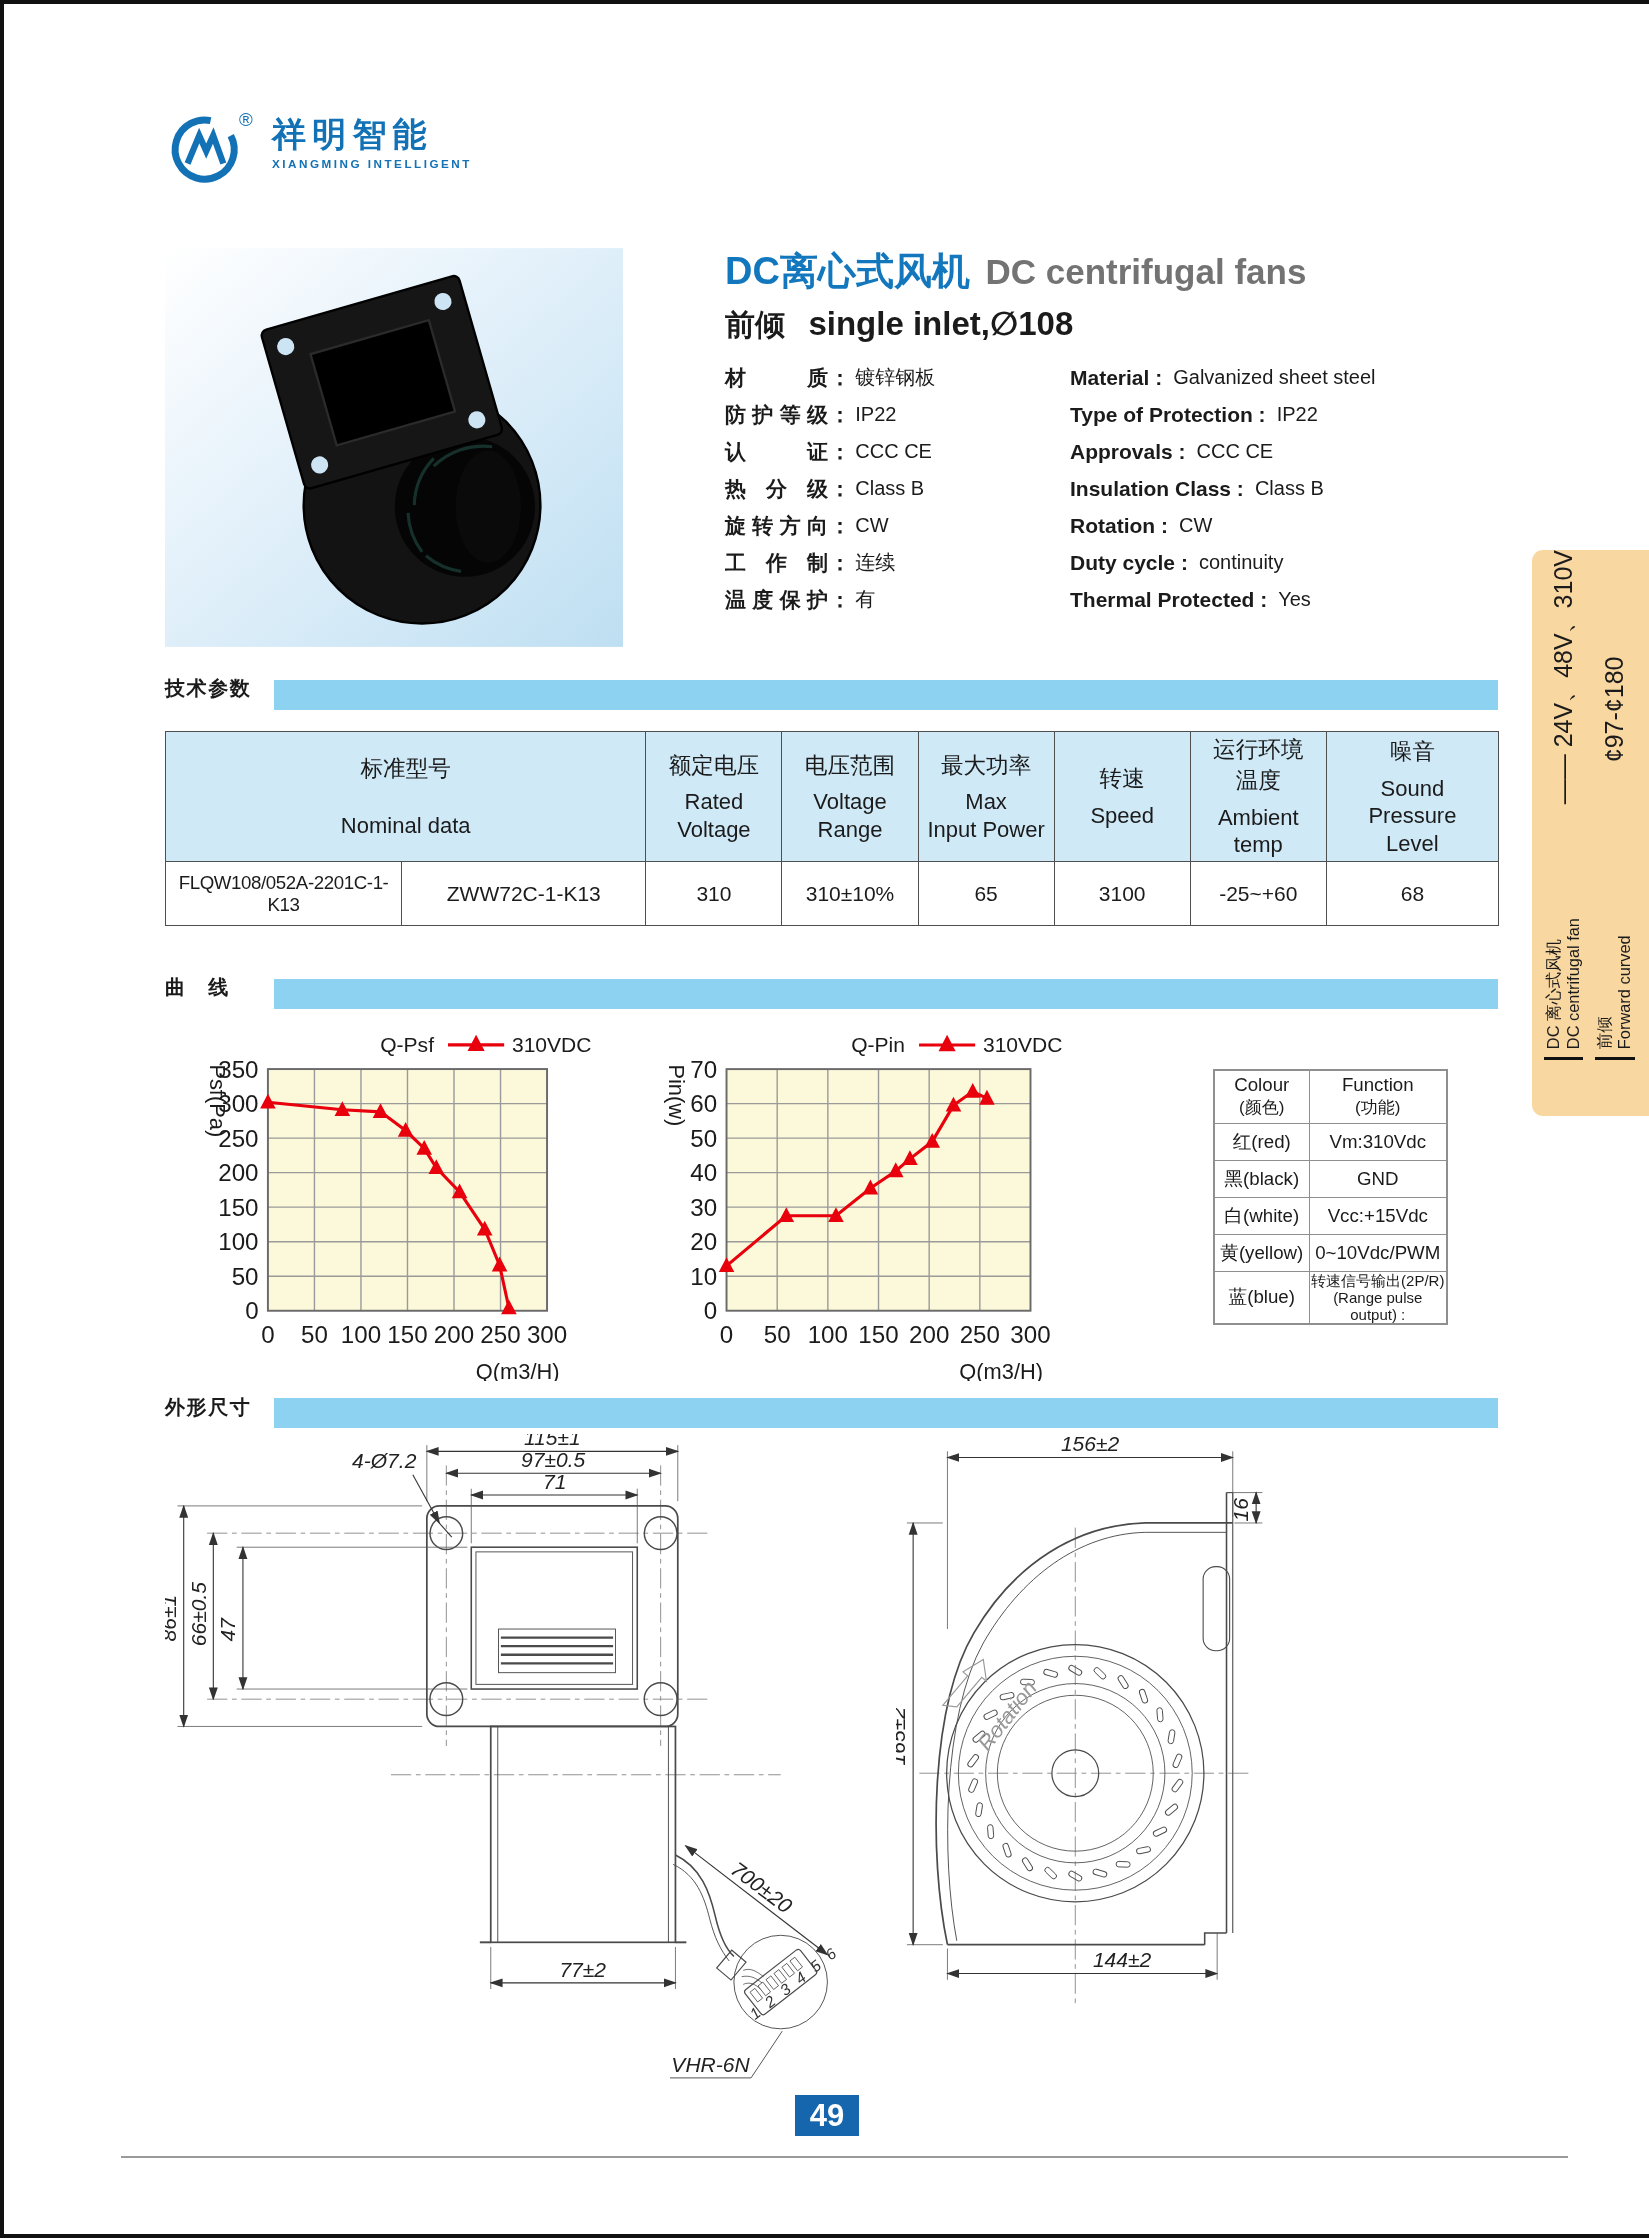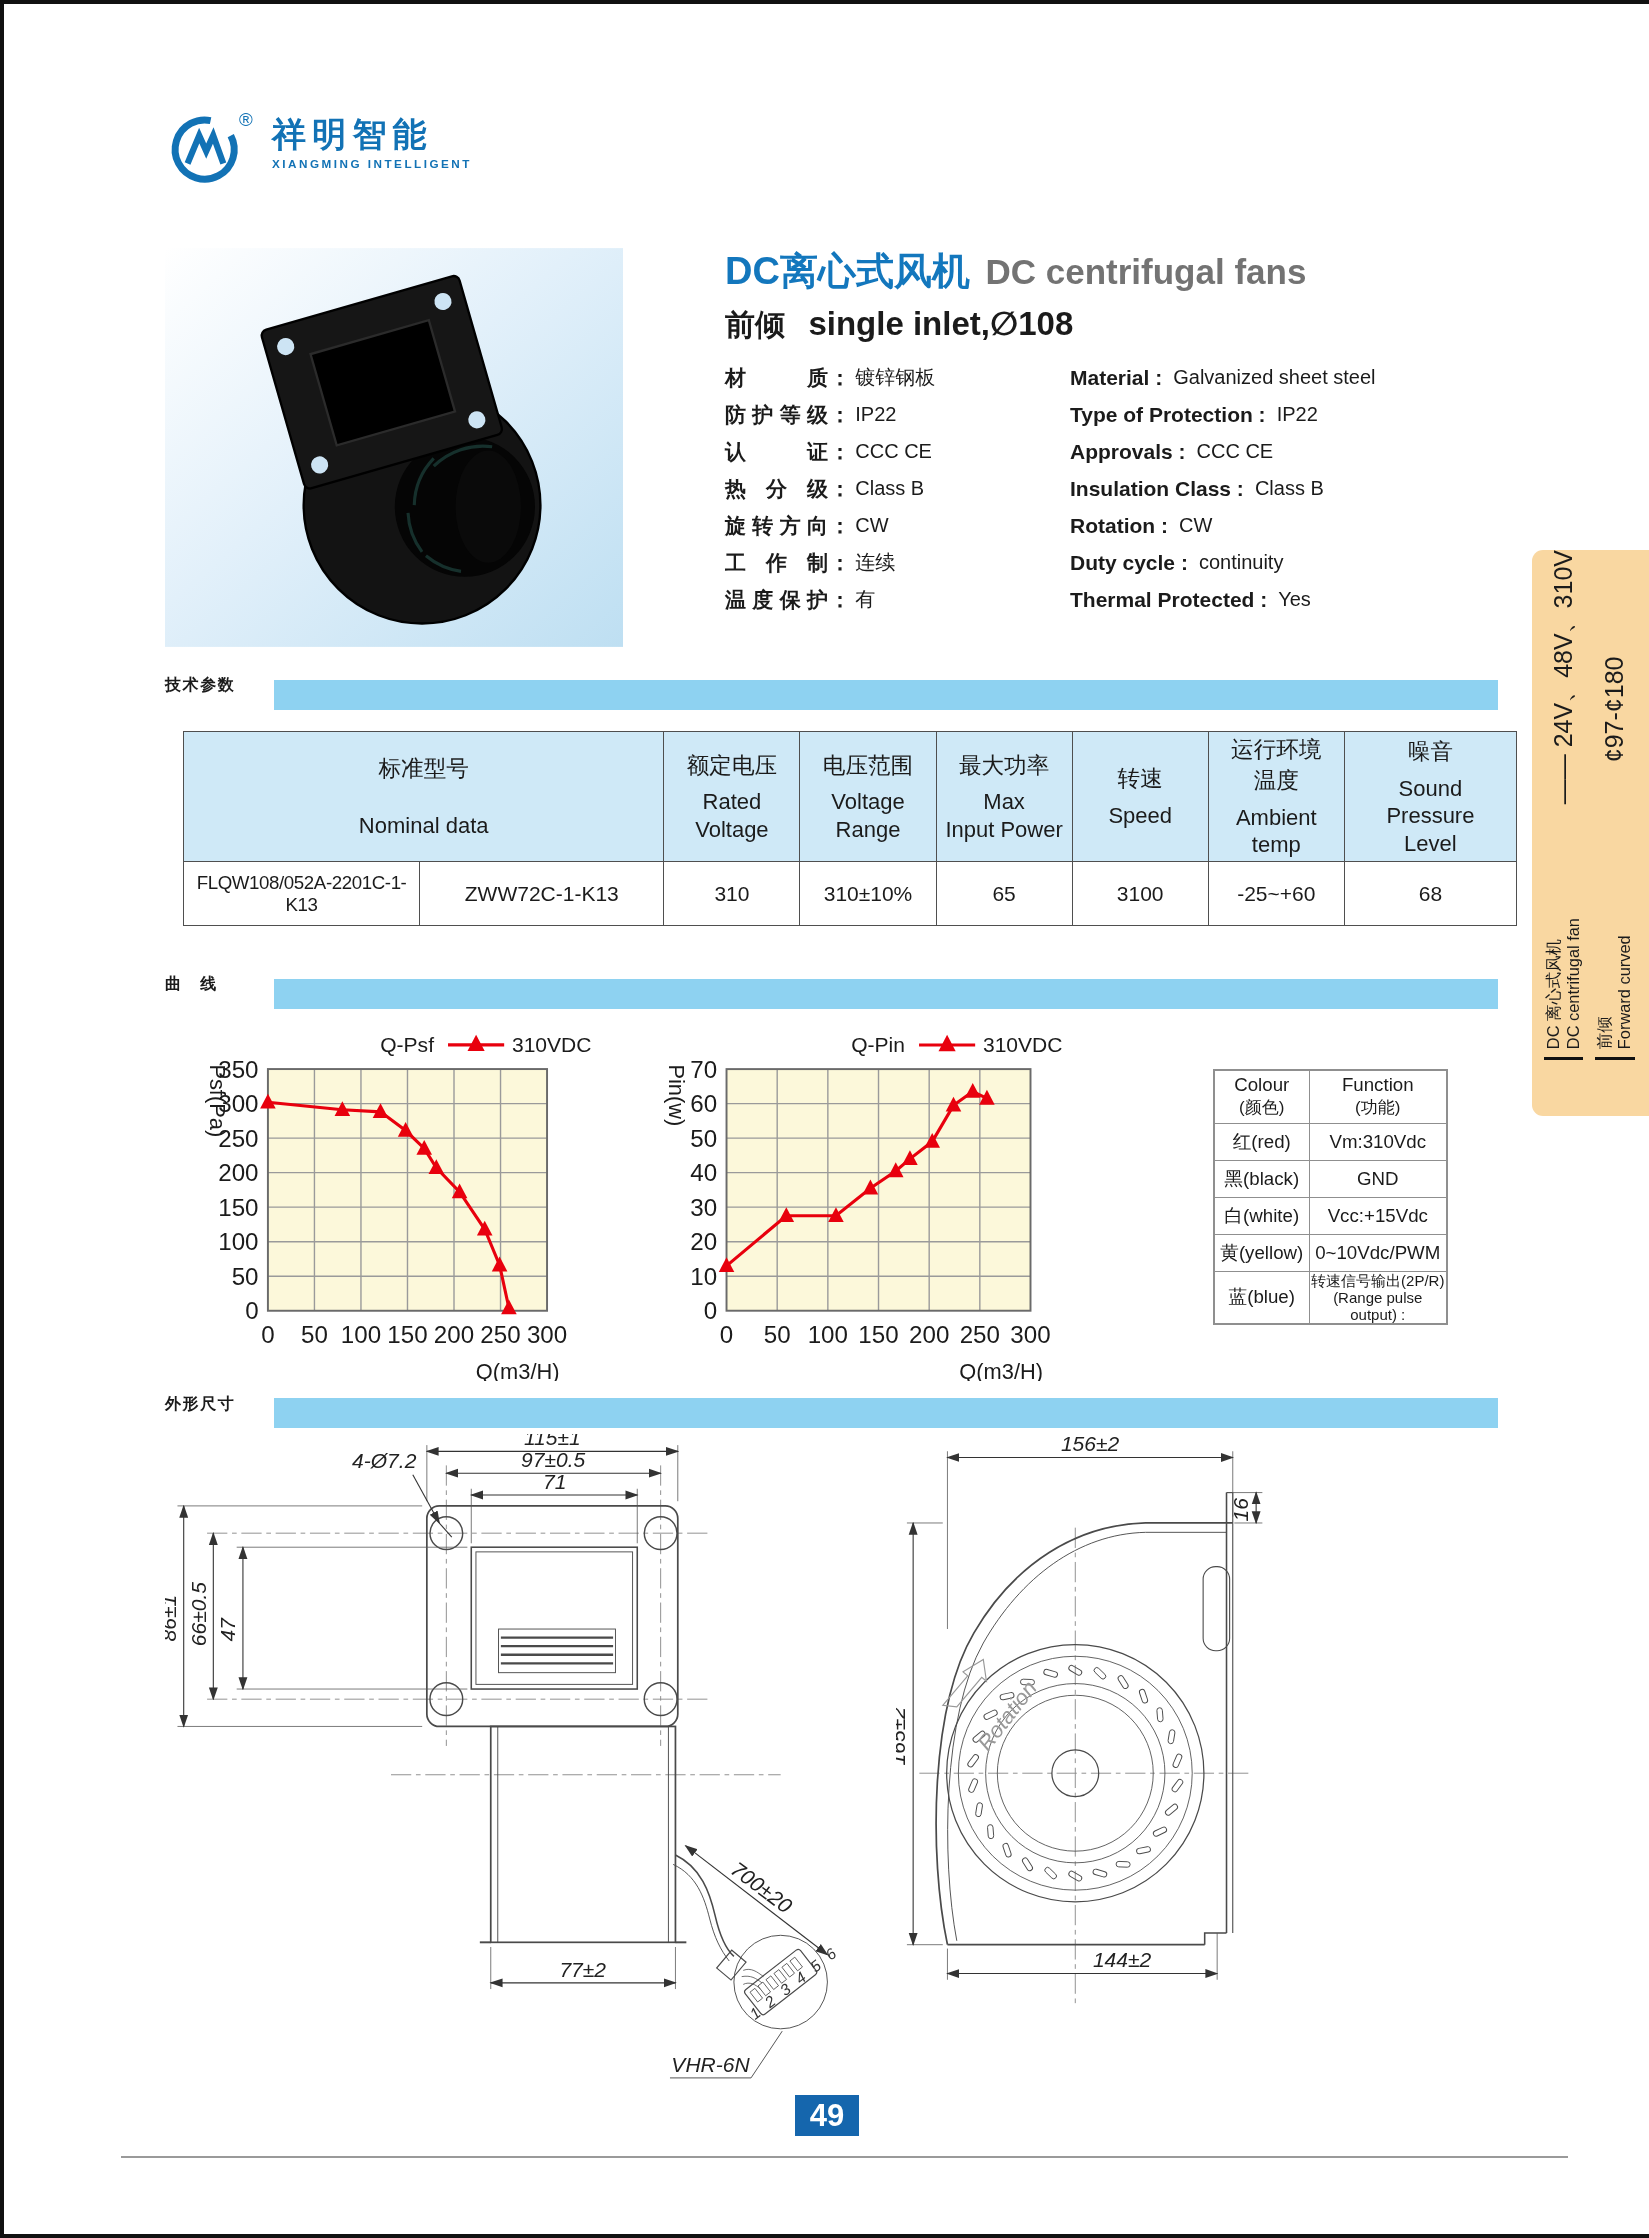--- a/index.html
+++ b/index.html
@@ -25,21 +25,21 @@
   .specs{left:725px;top:359px;width:772px;}
   .spec-row{position:relative;height:37px;display:flex;align-items:center;}
   .sl-cn{display:inline-block;width:103px;font-weight:bold;font-size:21px;text-align:justify;text-align-last:justify;}
   .sc{font-weight:bold;font-size:21px;margin:0 4.7px 0 1.6px;}
   .sv-cn{font-size:20px;}
   .en-part{position:absolute;left:345px;top:0;height:37px;display:flex;align-items:center;}
   .sl-en{font-weight:bold;font-size:21px;margin-right:11px;white-space:pre;}
   .sv-en{font-size:20px;}
 
   
-  .sec-title{font-size:16px;font-weight:bold;letter-spacing:1.6px;white-space:pre;}
+  .sec-title{font-size:20px;font-weight:bold;letter-spacing:1.6px;white-space:pre;}
   .sec-bar{position:absolute;background:#8ed2f1;height:30px;width:1224px;left:274px;}
 
   
   table.tech{border-collapse:collapse;table-layout:fixed;width:1334px;}
   table.tech td{border:1.6px solid #4f4f4f;text-align:center;vertical-align:middle;padding:0;}
   table.tech .hd{background:#cfe9f7;}
   .tech-cn{font-size:22.6px;}
   .tech-en{font-size:22px;white-space:pre-line;line-height:1.25;margin-top:7.8px;}
   .unit{font-size:20px;}
   .val{font-size:21px;}
@@ -190,21 +190,21 @@
         <span class="en-part">
           <span class="sl-en">Thermal Protected :</span>
           <span class="sv-en">Yes</span>
         </span>
       </div>
     </div>
 
   <div class="abs sec-title" style="left:165px;top:675px">技术参数</div>
   <div class="sec-bar" style="top:680px"></div>
 
-  <table class="tech abs" style="left:183px;top:731px">
+  <table class="tech abs" style="left:165px;top:731px">
     <colgroup>
       <col style="width:236px">
         <col style="width:244px">
         <col style="width:136px">
         <col style="width:136px">
       <col style="width:136px">
         <col style="width:136px">
         <col style="width:136px">
         <col style="width:172px">
     </colgroup>

